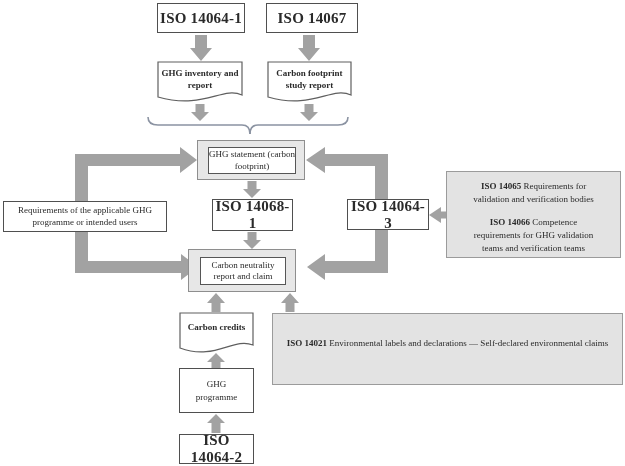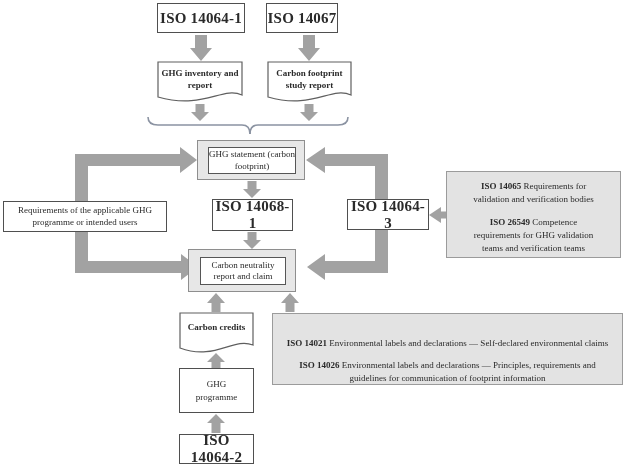--- a/index.html
+++ b/index.html
@@ -62,61 +62,57 @@
     <polygon points="75,232 88,232 88,261 181,261 181,254 198,267 181,280 181,273 75,273" fill="#a2a2a2"></polygon>
 
     <polygon points="388,154 388,273 325,273 325,280 307,267 325,254 325,261 375,261 375,166 325,166 325,173 306,160 325,147 325,154" fill="#a2a2a2"></polygon>
     <polygon points="429,215 441,207 441,211.5 446,211.5 446,218.5 441,218.5 441,223" fill="#a2a2a2"></polygon>
 
     <path d="M148,117 Q148,125 158,125 L242,125 Q250,125 250,134" fill="none" stroke="#8b93a2" stroke-width="1.6"></path>
     <path d="M348,117 Q348,125 338,125 L258,125 Q250,125 250,134" fill="none" stroke="#8b93a2" stroke-width="1.6"></path>
   </svg>
 
   <div class="abs node iso-label" style="left:157px;top:3px;width:88px;height:30px;">ISO 14064-1</div>
-  <div class="abs node iso-label" style="left:266px;top:3px;width:72px;height:30px;">ISO 14067</div>
+  <div class="abs node iso-label" style="left:266px;top:3px;width:92px;height:30px;">ISO 14067</div>
 
   <div class="abs doc-label" style="left:158px;top:68px;width:84px;">GHG inventory and report</div>
   <div class="abs doc-label" style="left:268px;top:68px;width:83px;">Carbon footprint study report</div>
 
   <div class="abs soft" style="left:197px;top:140px;width:108px;height:40px;">
     <div class="inner body-label" style="left:10px;top:6px;width:86px;height:25px;">GHG statement (carbon footprint)</div>
   </div>
 
   <div class="abs node iso-label" style="left:212px;top:199px;width:81px;height:32px;">ISO 14068-1</div>
 
   <div class="abs node body-label" style="left:3px;top:201px;width:164px;height:31px;border-width:1.2px;">Requirements of the applicable GHG programme or intended users</div>
 
   <div class="abs node iso-label" style="left:347px;top:199px;width:82px;height:31px;">ISO 14064-3</div>
 
   <div class="abs info v-pad" style="left:446px;top:171px;width:175px;height:87px;">
     <p style="margin-bottom:10px;">
       <b class="code">ISO 14065</b>
       <span>Requirements for validation and verification bodies</span>
     </p>
     <p>
-      <b class="code">ISO 26549</b>
+      <b class="code">ISO 14066</b>
       <span>Competence requirements for GHG validation teams and verification teams</span>
     </p>
   </div>
 
   <div class="abs soft" style="left:188px;top:249px;width:108px;height:43px;">
     <div class="inner body-label" style="left:11px;top:7px;width:84px;height:26px;">Carbon neutrality report and claim</div>
   </div>
 
   <div class="abs doc-label" style="left:180px;top:322px;width:73px;">Carbon credits</div>
 
   <div class="abs info" style="left:272px;top:313px;width:351px;height:72px;padding:23px 9px;line-height:13.5px;">
     <p style="margin-bottom:8px;">
       <b class="code">ISO 14021</b>
       <span>Environmental labels and declarations — Self-declared environmental claims</span>
     </p>
-    <p>
-      <b class="code">ISO 14026</b>
-      <span>Environmental labels and declarations — Principles, requirements and guidelines for communication of footprint information</span>
-    </p>
   </div>
 
   <div class="abs node" style="left:179px;top:368px;width:75px;height:45px;border-width:1.2px;">
     <span class="ghg-prog-label">GHG programme</span>
   </div>
 
   <div class="abs node iso-label" style="left:179px;top:434px;width:75px;height:30px;">ISO 14064-2</div>
 
 </div>
 

